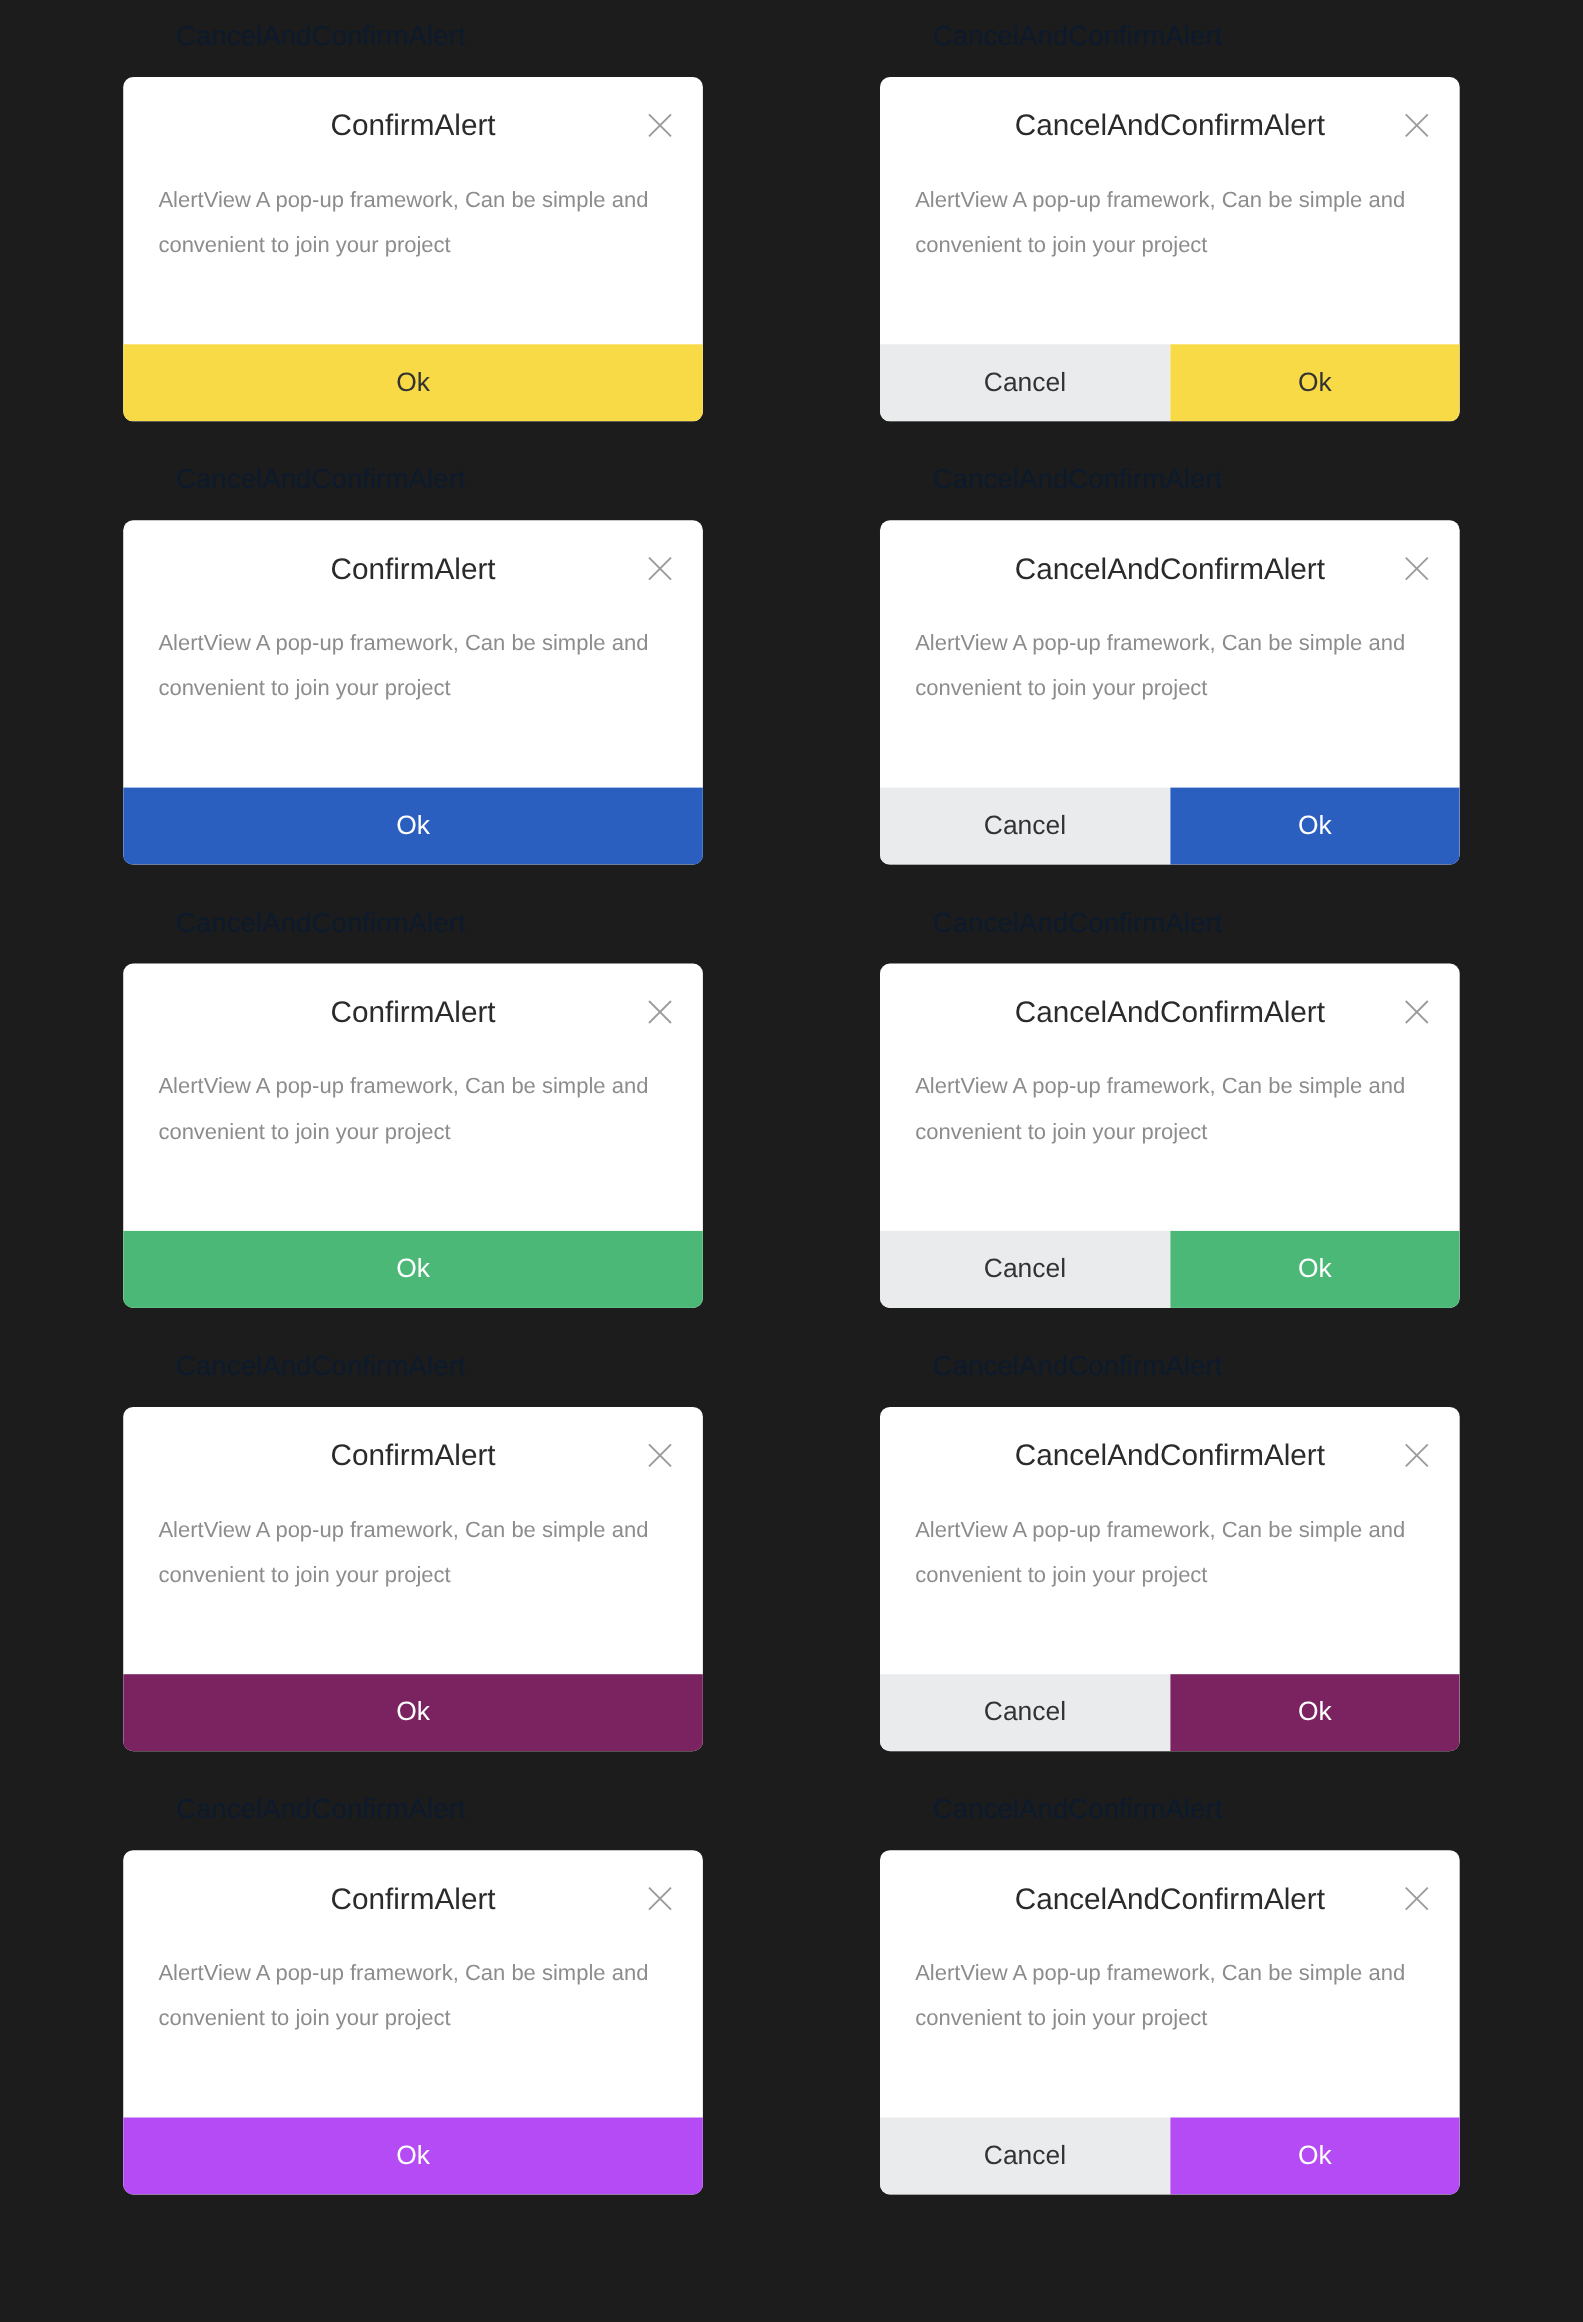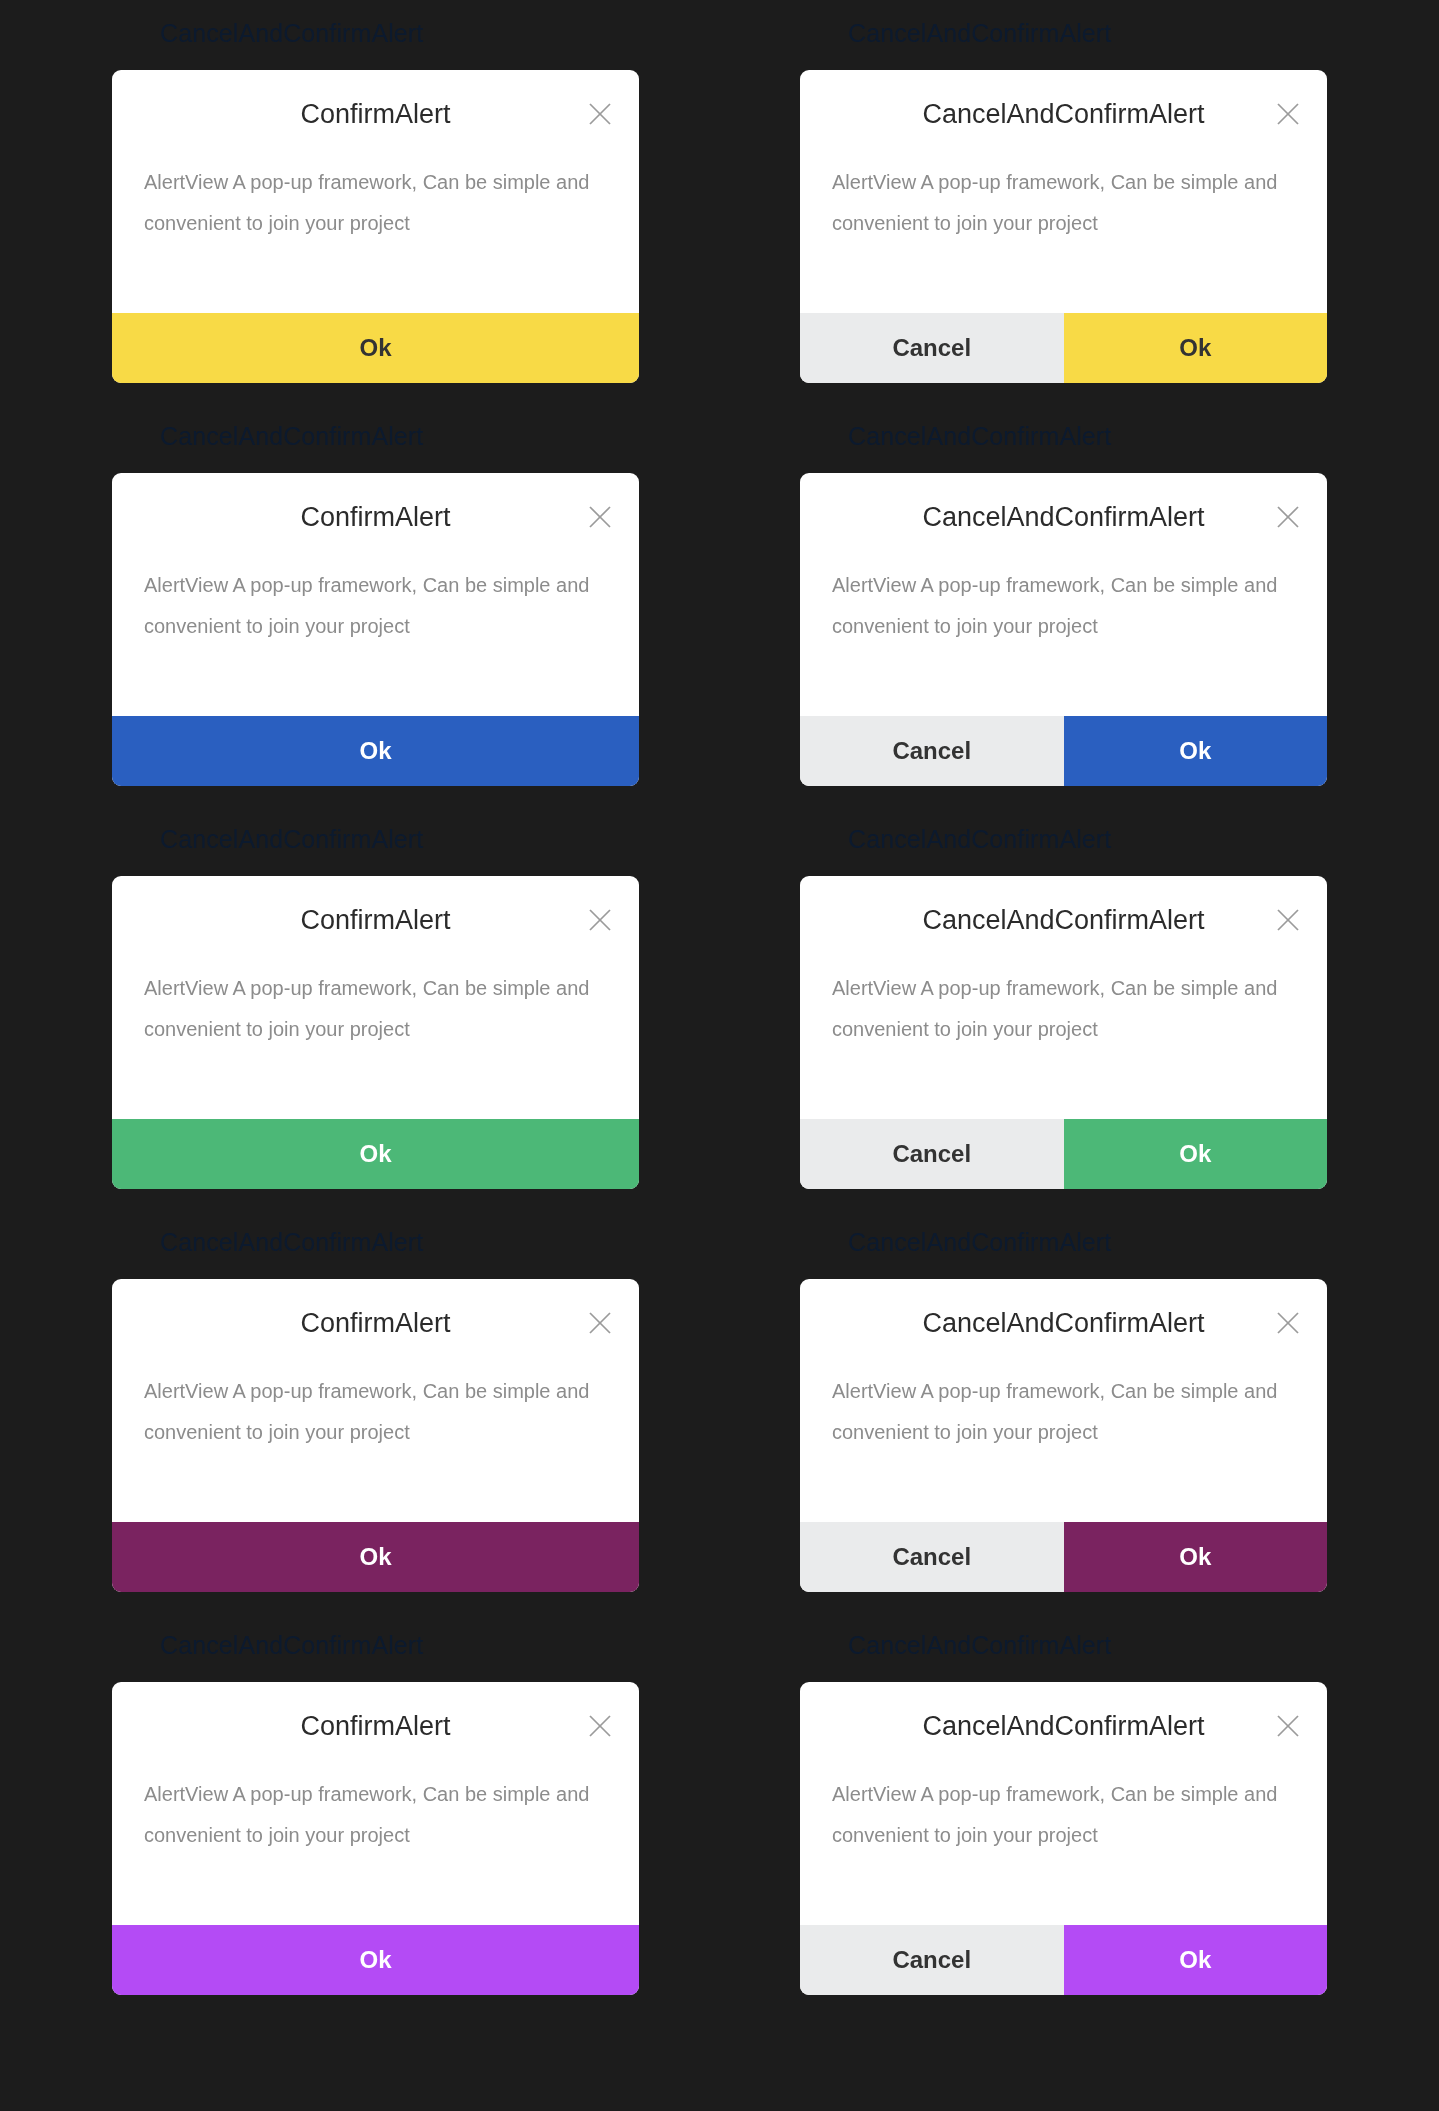--- a/index.html
+++ b/index.html
@@ -118,21 +118,20 @@
     align-items: center;
     justify-content: center;
     font-size: 24px;
     font-family: "Liberation Sans", sans-serif;
     border: 0;
     padding: 0;
     margin: 0;
     cursor: pointer;
     box-sizing: border-box;
     user-select: none;
-    font-weight: bold;
   }
 
   .alert-btn.cancel {
     background: #eaebec;
     color: #333333;
   }
   .alert-btn.confirm {
     color: #ffffff;
   }
   .alert-actions.single .alert-btn.confirm {

